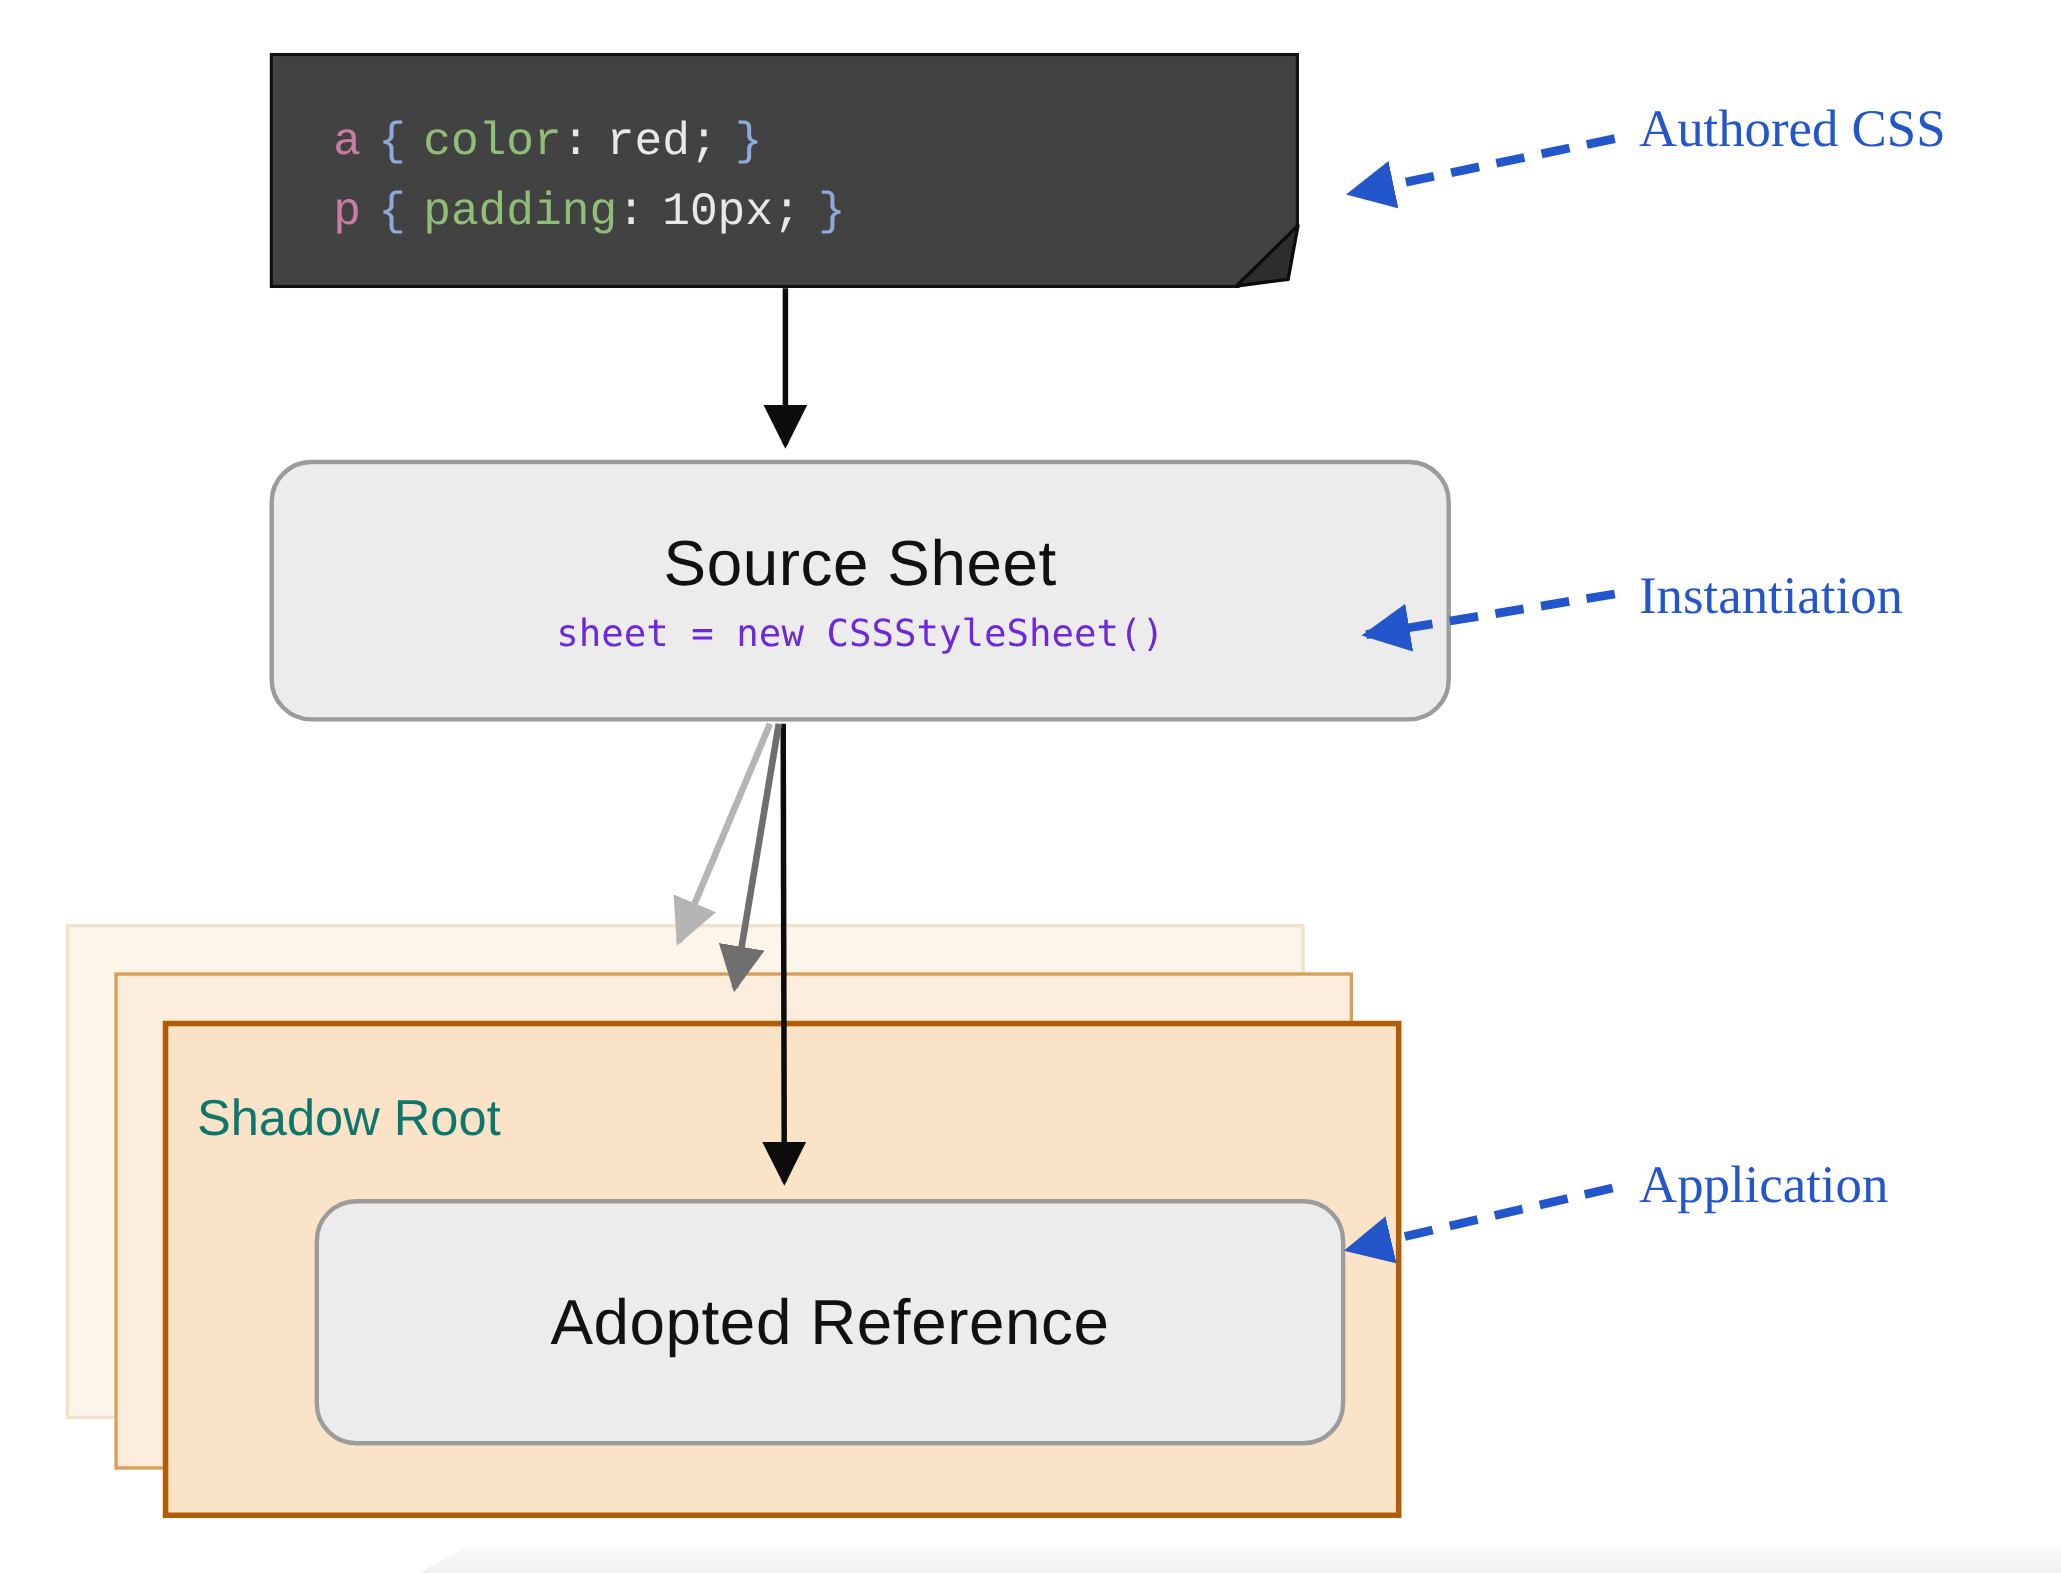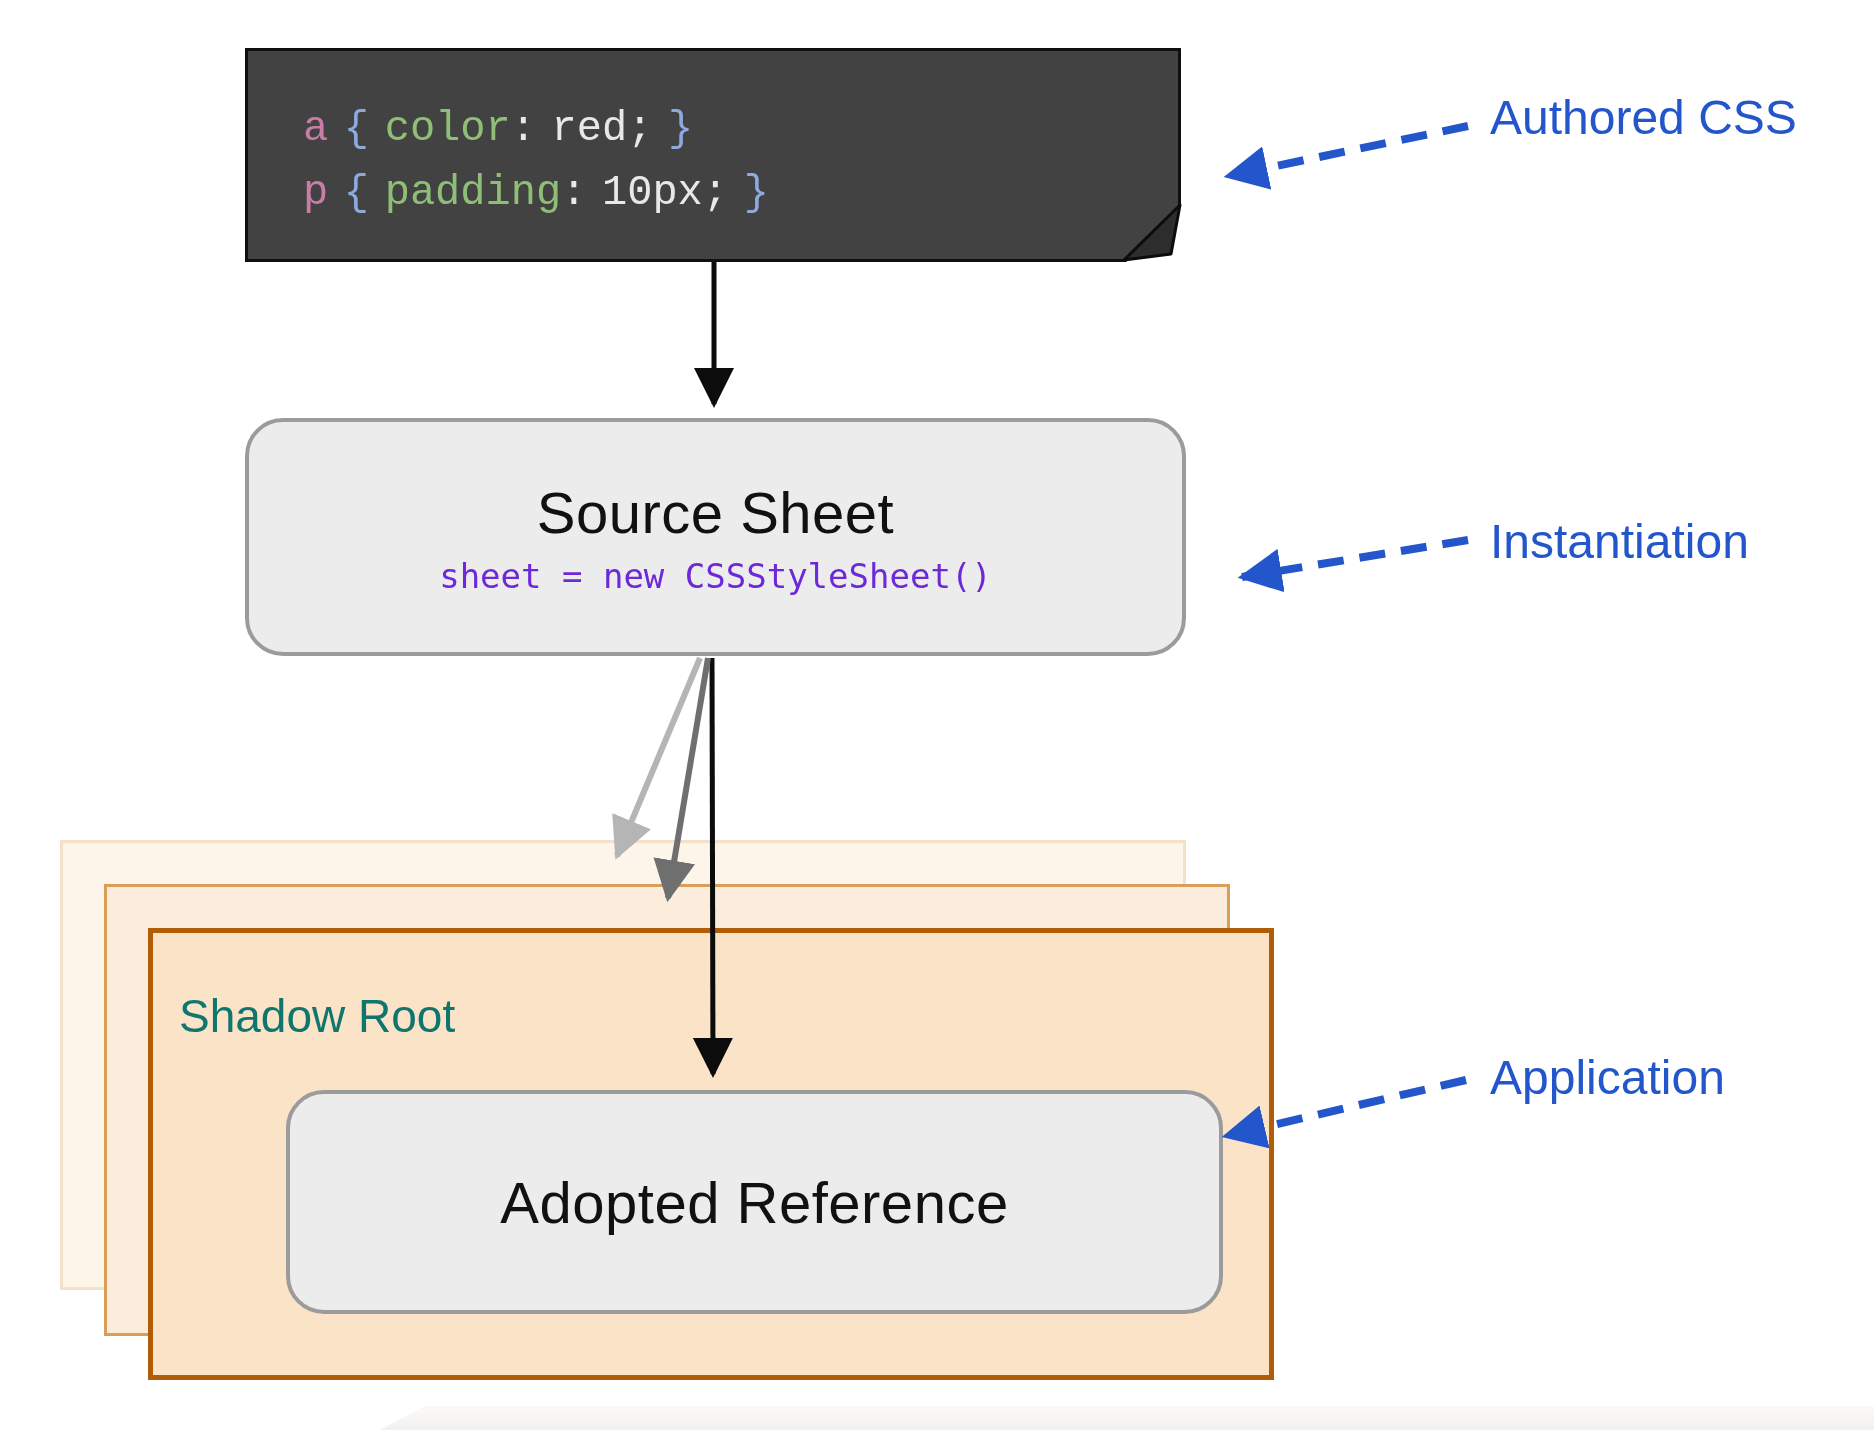--- a/index.html
+++ b/index.html
@@ -57,21 +57,21 @@
     font-size: 58px;
     color: #111111;
     letter-spacing: 0.5px;
   }
   .gray-box .box-code {
     font-family: "DejaVu Sans Mono", monospace;
     font-size: 34px;
     color: #6d28d9;
     white-space: nowrap;
   }
-  .source-box  { left: 245px; top: 418px;  width: 941px; height: 238px; }
+  .source-box  { left: 245px; top: 418px;  width: 1074px; height: 238px; }
   .adopted-box { left: 245px; top: 1090px; width: 937px; height: 224px; z-index: 6; margin-left: 41px; }
 
   
   .shadow-box { position: absolute; box-sizing: border-box; }
   .shadow-back {
     left: 60px; top: 840px; width: 1126px; height: 450px;
     background: #fdf4ea; border: 3px solid #f2e1cb; z-index: 1;
   }
   .shadow-middle {
     left: 104px; top: 884px; width: 1126px; height: 452px;
@@ -89,20 +89,21 @@
   }
 
   
   .annotation {
     position: absolute;
     left: 1490px;
     font-size: 48px;
     color: #2355cb;
     white-space: nowrap;
     z-index: 8;
+    font-family: Liberation Serif, serif;
   }
   .annotation-authored      { top: 90px; }
   .annotation-instantiation { top: 514px; }
   .annotation-application   { top: 1050px; text-align: right; }
 
   
   .arrows-layer {
     position: absolute;
     left: 0; top: 0;
     width: 1874px; height: 1430px;

